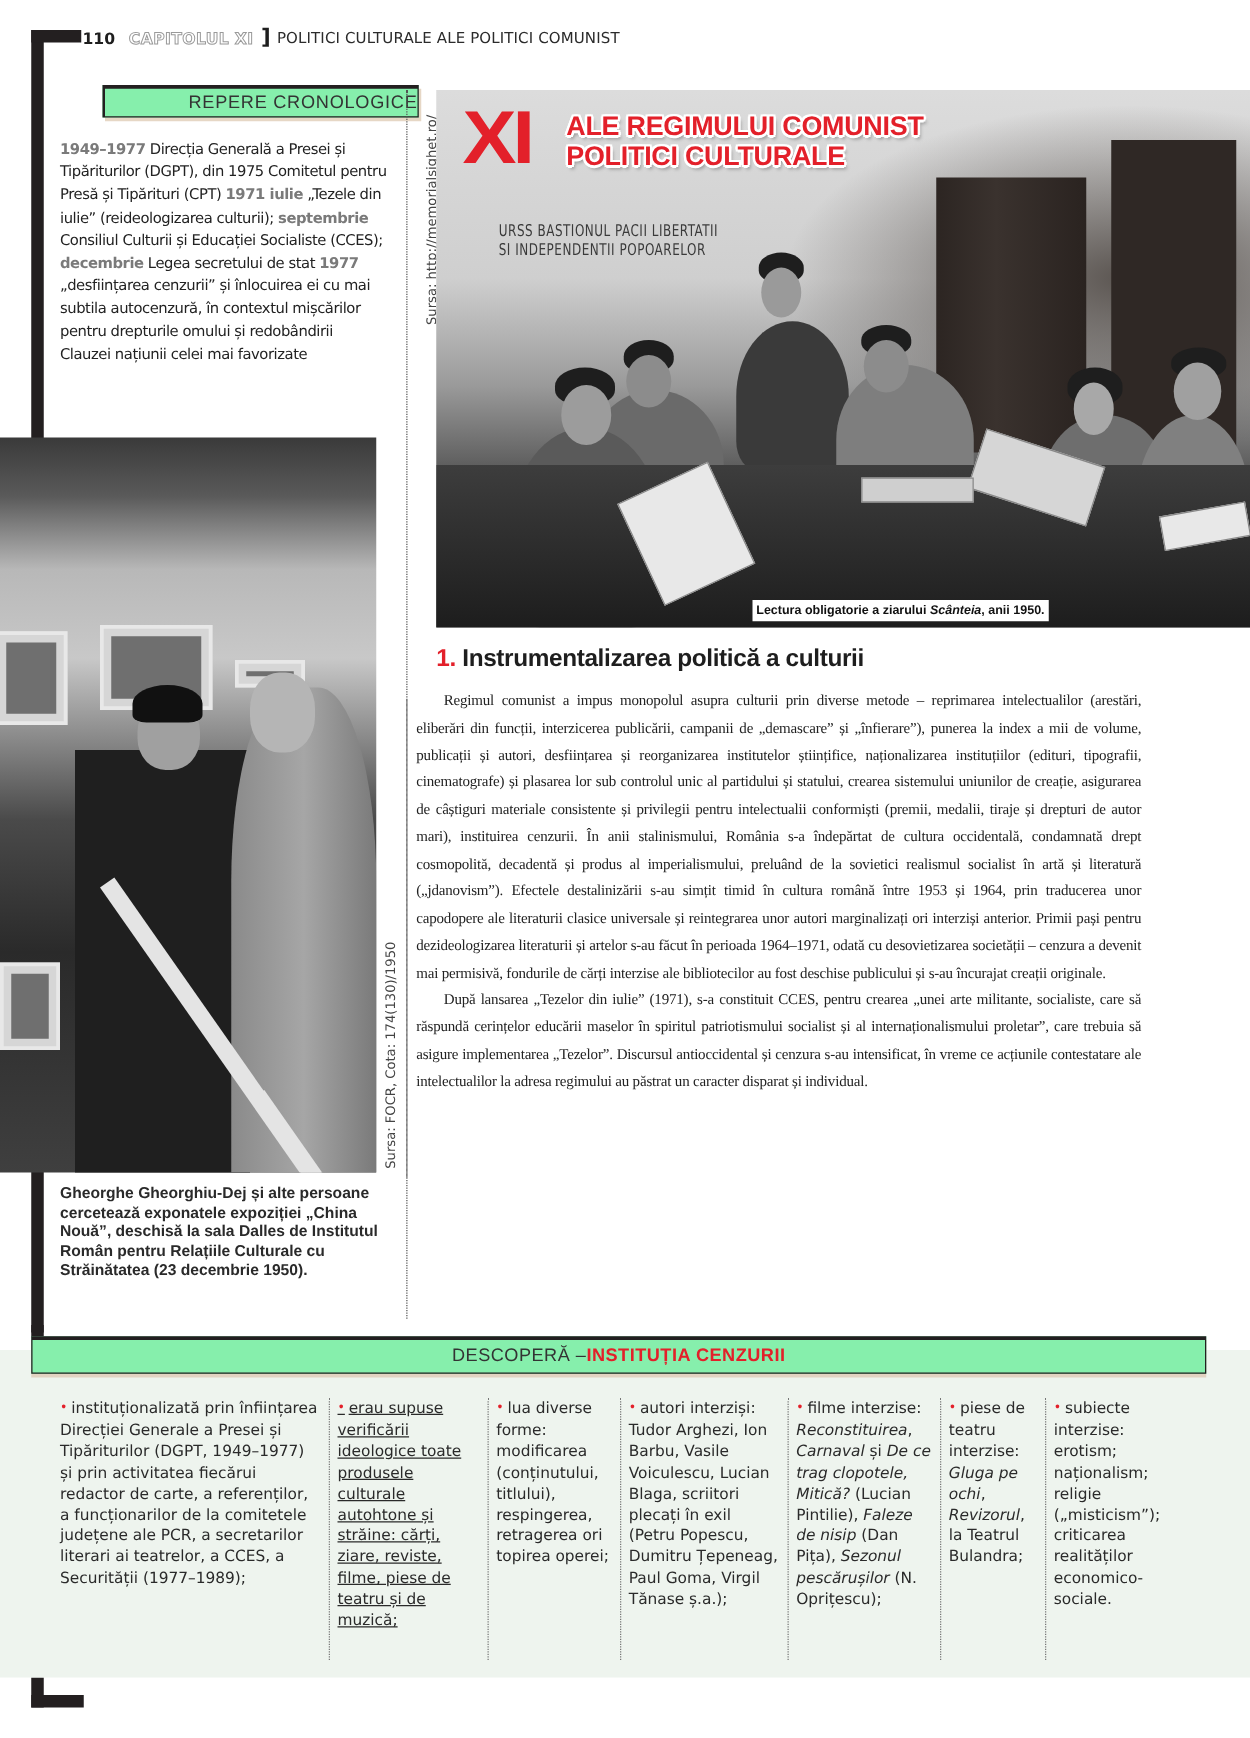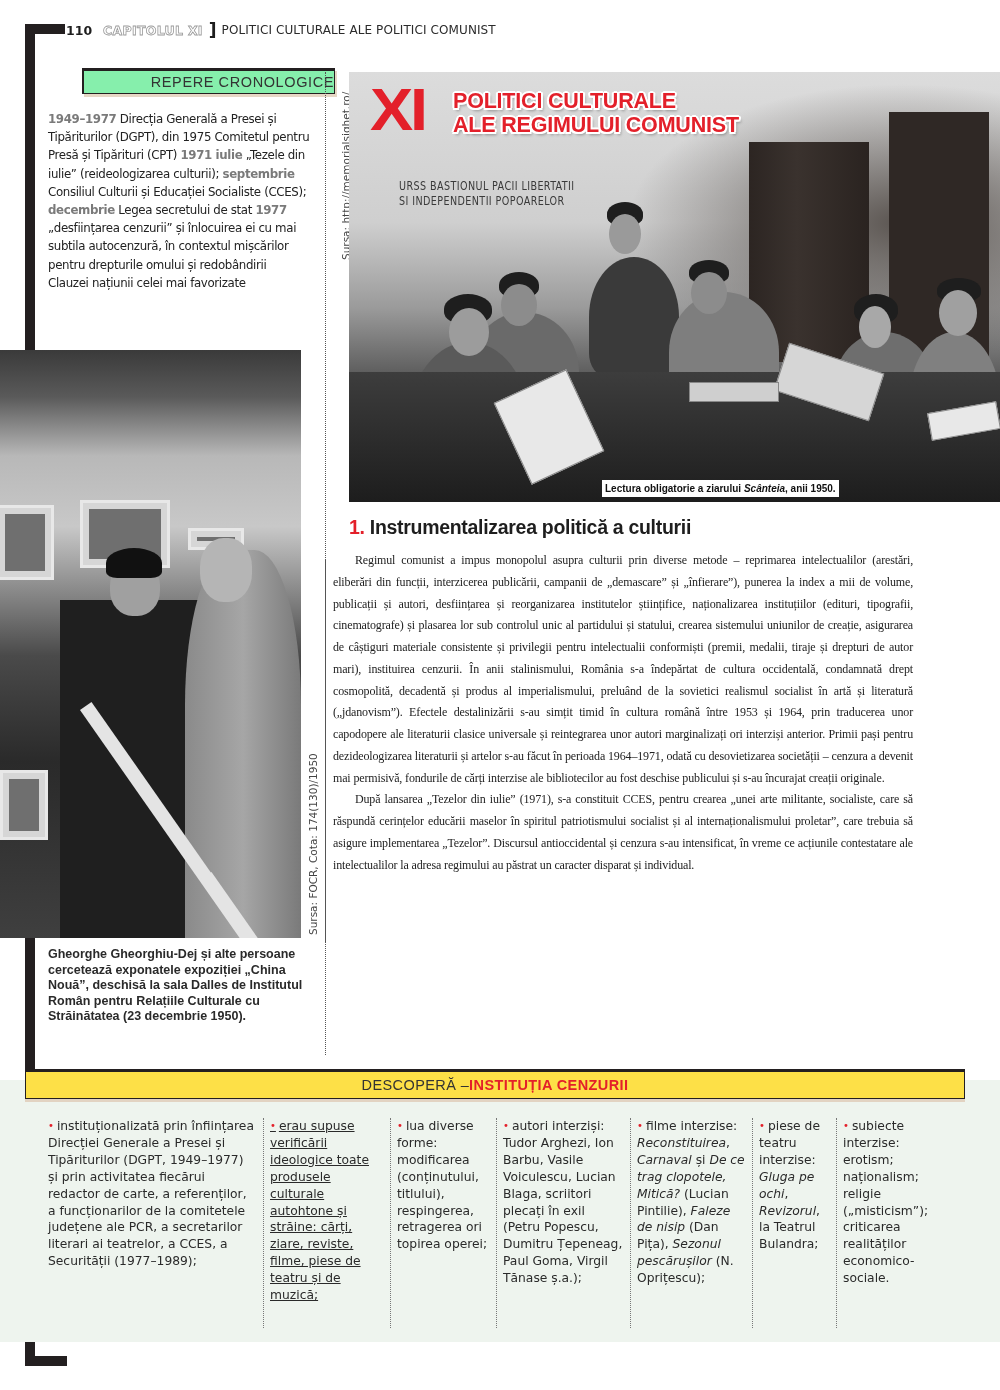--- a/index.html
+++ b/index.html
@@ -68,21 +68,21 @@
   .vsep-2 { position: absolute; left: 325px; top: 560px; width: 0; height: 495px; border-left: 1px dotted #555; }
 
   
   .section-title { position: absolute; left: 349px; top: 516px; font-family: "Liberation Sans", sans-serif; font-weight: bold; font-size: 19.5px; color: #1e1e1e; letter-spacing: -0.3px; }
   .section-title .num { color: #e3202a; }
   .body-text { position: absolute; left: 333px; top: 550px; width: 580px; font-family: "Liberation Serif", serif; font-size: 12px; line-height: 21.75px; color: #222; text-align: justify; letter-spacing: -0.15px; }
   .body-text p { text-indent: 22px; }
 
   
   .descopera-bg { position: absolute; left: 0; top: 1080px; width: 1000px; height: 262px; background: #eef4ee; }
-  .descopera-box { position: absolute; left: 25px; top: 1069px; width: 460px; height: 30px; background: #fde047; border: 1.5px solid #231f20; border-top-width: 3px; display: flex; align-items: center; justify-content: center; box-shadow: 0 3px 0 #e2d3c2; width: 940px; }
+  .descopera-box { position: absolute; left: 25px; top: 1069px; width: 460px; height: 30px; background: #86efac; border: 1.5px solid #231f20; border-top-width: 3px; display: flex; align-items: center; justify-content: center; box-shadow: 0 3px 0 #e2d3c2; width: 940px; }
   .descopera-box span { font-family: "Liberation Sans", sans-serif; font-size: 14.5px; letter-spacing: 0.4px; color: #333; }
   .descopera-box .red { color: #e3202a; font-weight: bold; }
 
   .cols { position: absolute; left: 48px; top: 1118px; height: 210px; display: flex; font-family: "DejaVu Sans", sans-serif; font-size: 12.3px; line-height: 16.9px; color: #2a2a2a; }
   .col { padding: 0 6px 0 6px; border-left: 1px dotted #777; }
   .col:first-child { border-left: none; padding-left: 0; }
   .col .bullet { color: #e3202a; font-size: 10px; vertical-align: 1px; margin-right: 3px; }
   .col i { font-style: italic; }
 </style>
 </head>
@@ -137,22 +137,22 @@
   <div class="hero-head" style="left:100px;top:236px;width:40px;height:48px;background:#9c9c9c;"></div>
   <div class="hero-table" style="top:300px;height:130px;"></div>
   <div class="hero-paper" style="left:160px;top:310px;width:80px;height:90px;transform:rotate(-25deg);"></div>
   <div class="hero-paper" style="left:430px;top:285px;width:100px;height:50px;background:#d6d6d6;transform:rotate(18deg);"></div>
   <div class="hero-paper" style="left:580px;top:335px;width:70px;height:28px;transform:rotate(-10deg);"></div>
   <div class="hero-paper" style="left:340px;top:310px;width:90px;height:20px;background:#cfcfcf;"></div>
 </div>
 
 <div class="ch-numeral">XI</div>
 <div class="ch-title">
+  <div>ALE REGIMULUI COMUNIST</div>
   <div>POLITICI CULTURALE</div>
-  <div>ALE REGIMULUI COMUNIST</div>
 </div>
 <div class="hero-caption">
   <span>Lectura obligatorie a ziarului </span><i>Scânteia</i><span>, anii 1950.</span>
 </div>
 
 <div class="left-photo">
   <div class="lp-frame" style="left:-4px;top:155px;width:58px;height:75px;">
       <div class="inner"></div>
     </div>
   <div class="lp-frame" style="left:80px;top:150px;width:90px;height:68px;">

